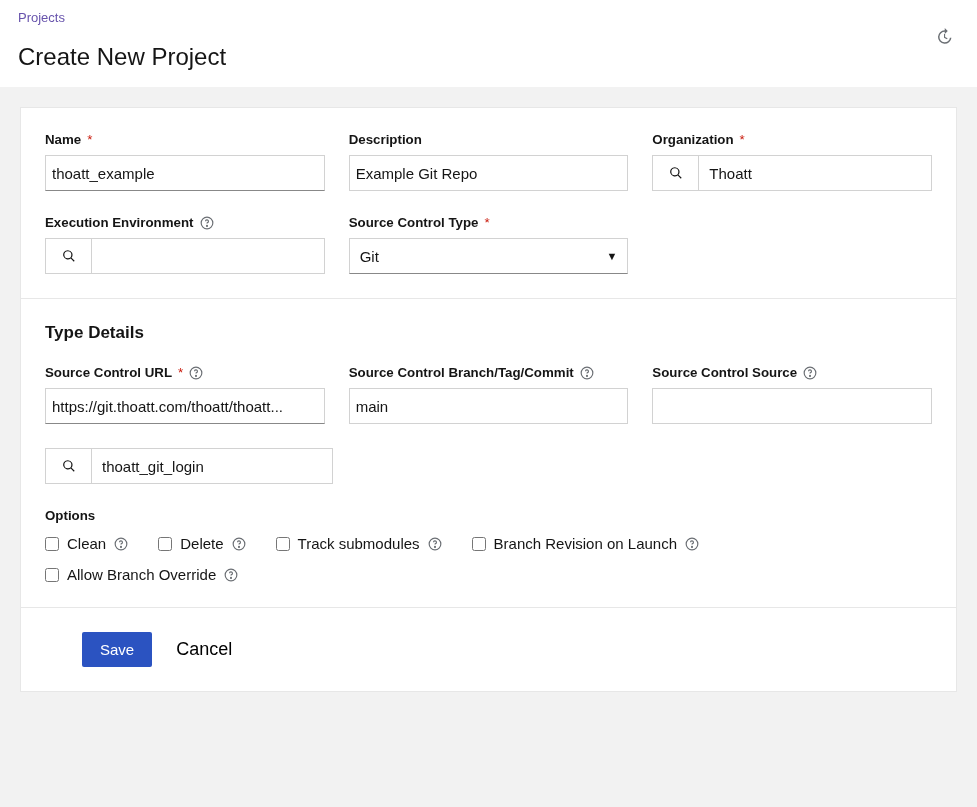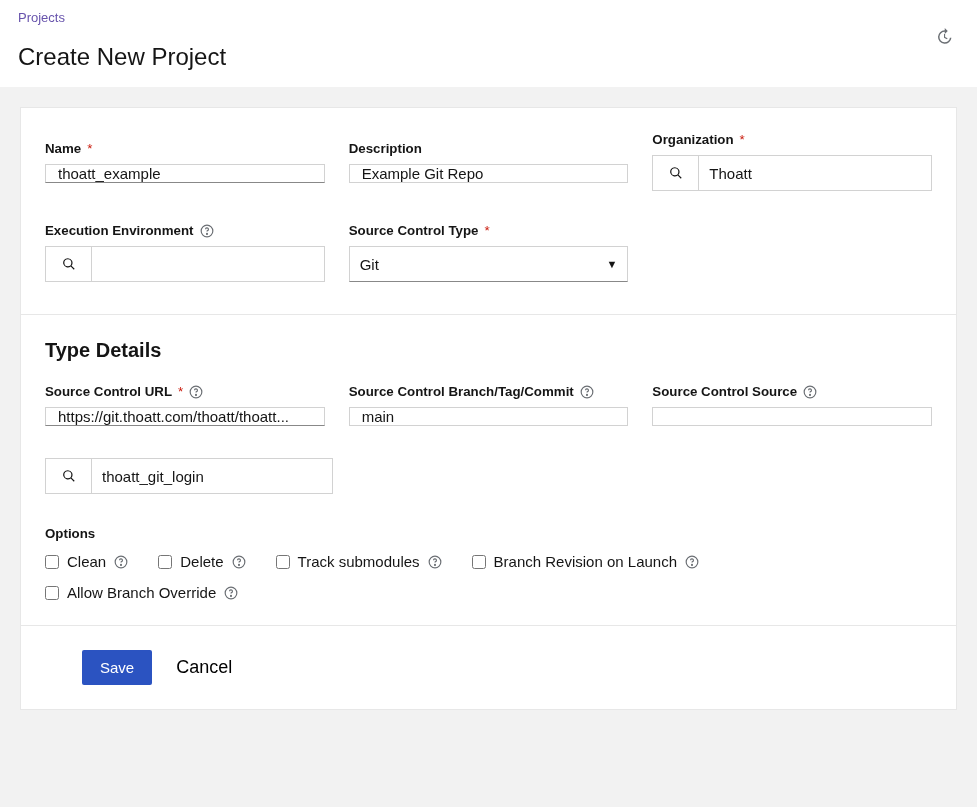--- a/index.html
+++ b/index.html
@@ -37,22 +37,21 @@
     }
     .card {
       background: #fff;
       margin: 20px;
       padding: 24px 24px 24px 24px;
       border: 1px solid #e7e7e7;
     }
     .form-row {
       display: flex;
       gap: 24px;
-      margin-bottom: 32px;
-      align-items: center;
+      margin-bottom: 24px;
     }
     .form-group {
       flex: 1;
       display: flex;
       flex-direction: column;
     }
     .form-label {
       font-size: 13.3px;
       font-weight: 700;
       color: #151515;
@@ -67,24 +66,24 @@
     }
     .help-icon {
       display: inline-flex;
       align-items: center;
       justify-content: center;
       width: 14px;
       height: 14px;
       color: #6a6e73;
     }
     .text-input {
-      height: 19px;
+      height: 36px;
       border: 1px solid #d2d2d2;
       border-bottom: 1px solid #888;
-      padding: 0 12px;
+      padding: 0 6px;
       font-size: 15px;
       color: #151515;
       background: #fff;
       outline: none;
     }
     .text-input.passive {
       border-bottom: 1px solid #d2d2d2;
     }
     .lookup-input {
       display: flex;
@@ -114,21 +113,21 @@
       border: 1px solid #d2d2d2;
       border-bottom: 1px solid #888;
       padding: 0 10px;
       display: flex;
       align-items: center;
       justify-content: space-between;
       font-size: 15px;
       cursor: pointer;
     }
     .section-title {
-      font-size: 20px;
+      font-size: 17px;
       font-weight: 700;
       margin-bottom: 22px;
       margin-top: 8px;
     }
     .divider {
       height: 1px;
       background: #e7e7e7;
       margin: 0 -24px 24px -24px;
     }
     .options-title {

